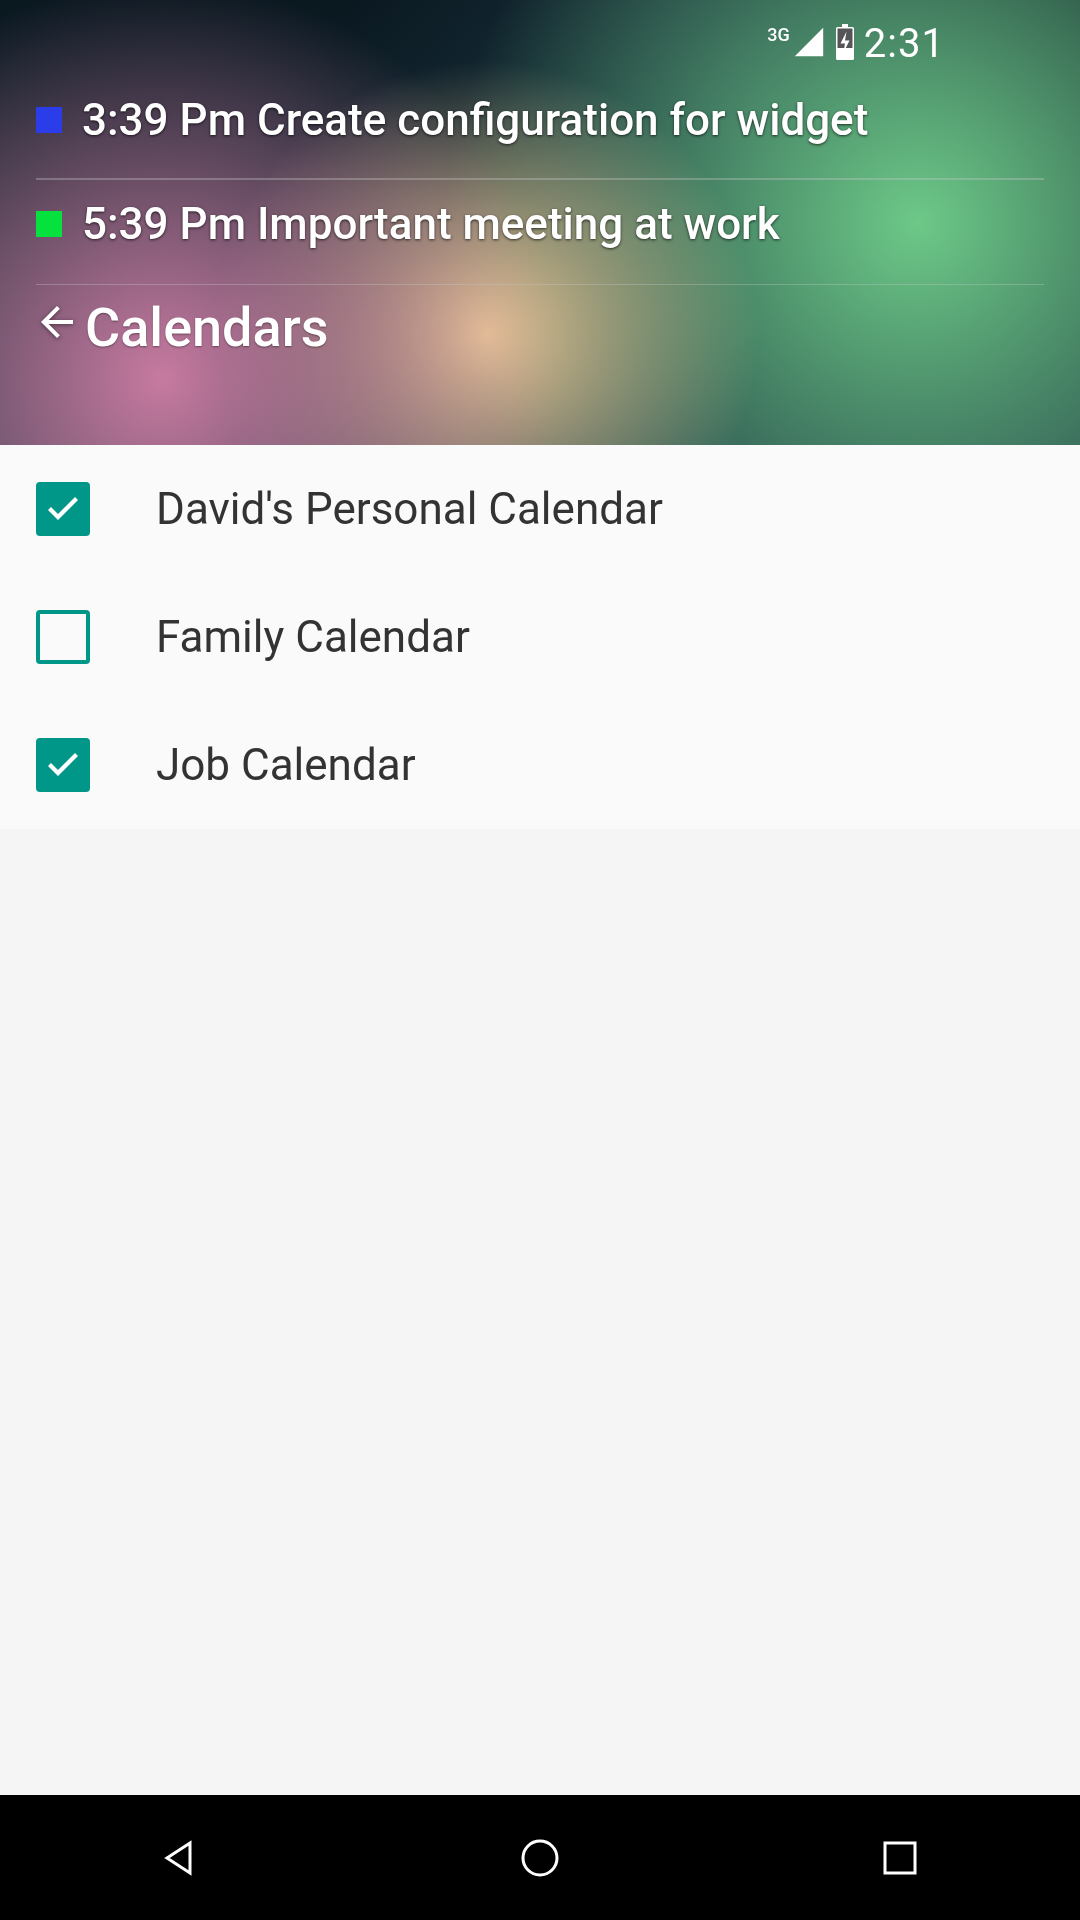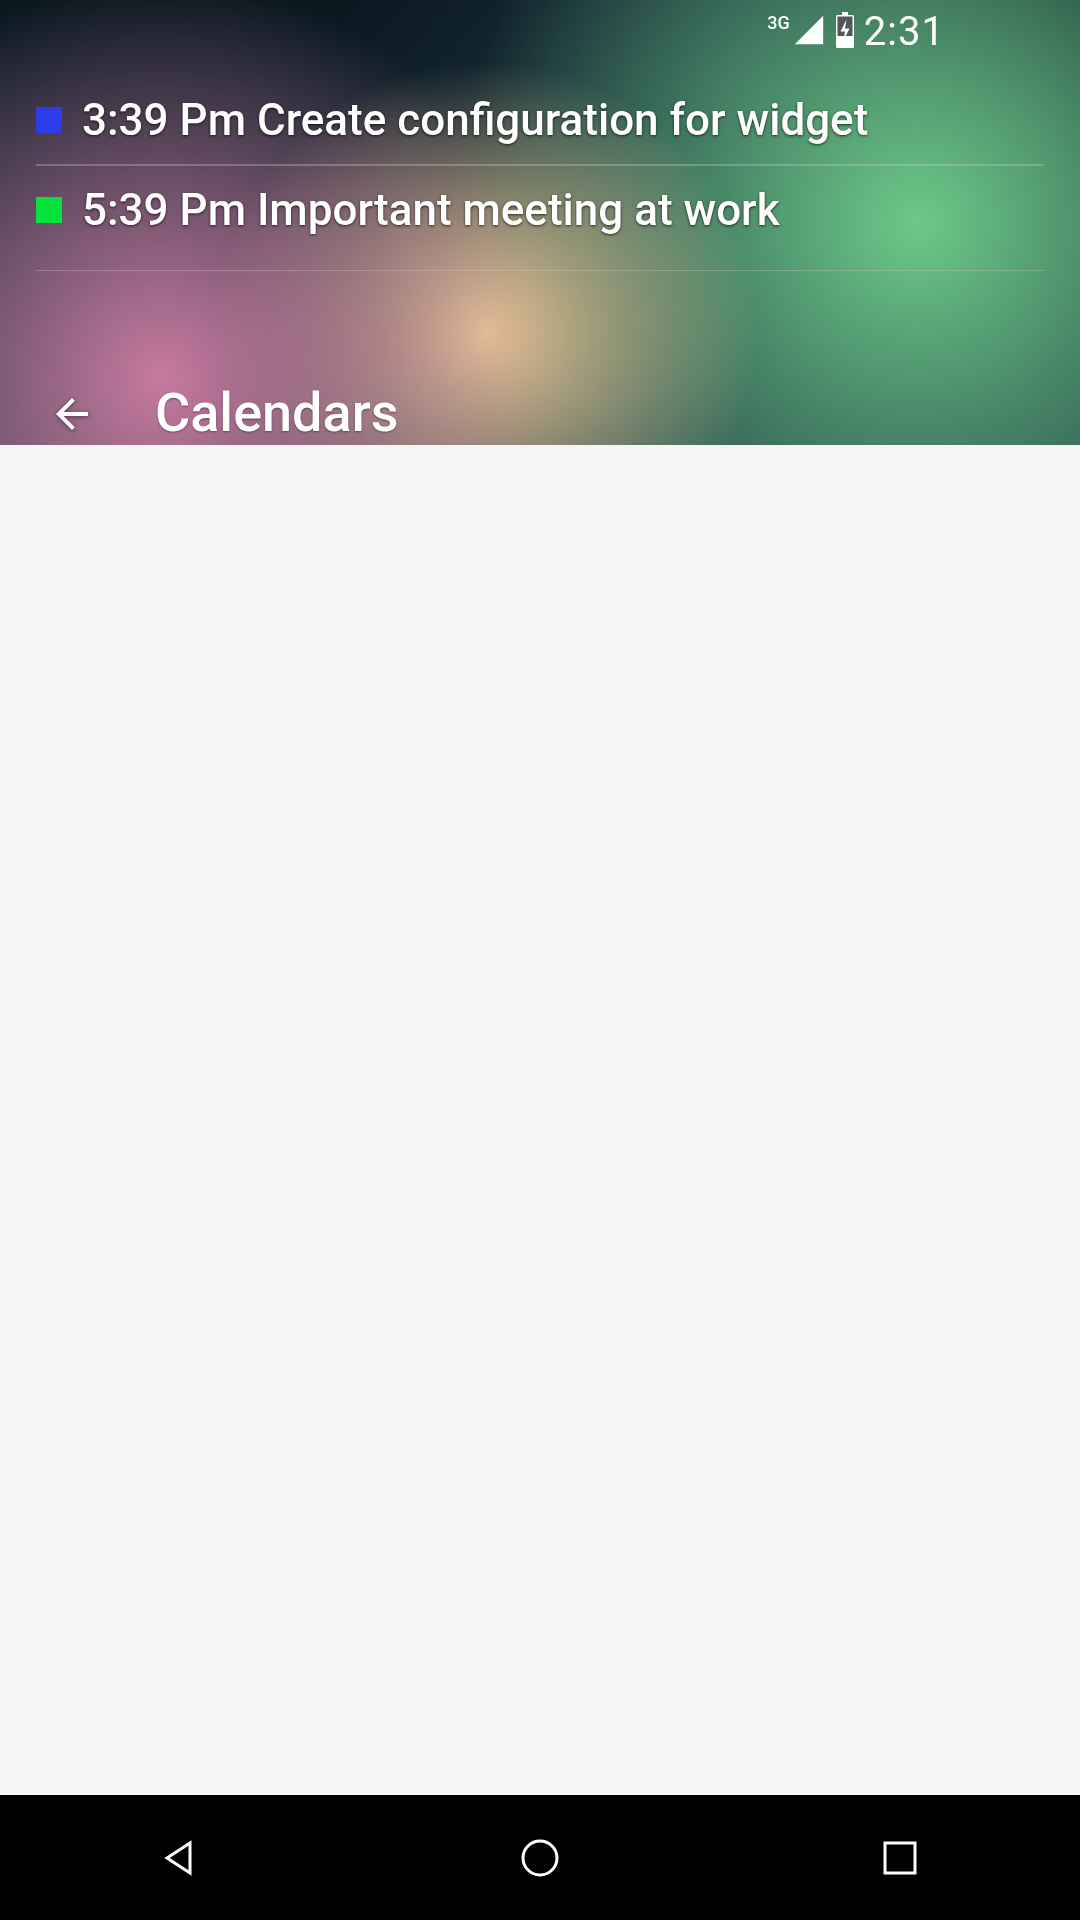--- a/index.html
+++ b/index.html
@@ -1,31 +1,31 @@
 <!DOCTYPE html>
 <html><head>
 <meta charset="utf-8">
 <style>
 *{margin:0;padding:0;box-sizing:border-box;font-family:Roboto,Arial,sans-serif}
 body{width:1080px;height:1920px;background:#000;overflow:hidden;position:relative}
 .screen{position:absolute;top:0;left:0;width:1080px;height:1813px;background:#f5f5f5;overflow:hidden}
 .wallpaper{position:absolute;top:0;left:0;width:1080px;height:445px;background:radial-gradient(circle at 15% 85%, #c77aa0 0%, transparent 40%),radial-gradient(circle at 45% 75%, #e8c896 0%, transparent 40%),radial-gradient(circle at 85% 50%, #6dc988 0%, transparent 50%),radial-gradient(circle at 70% 20%, #1a3340 0%, transparent 50%),linear-gradient(180deg,#0a1820 0%,#1a3340 100%)}
-.statusbar{position:absolute;top:0;left:0;width:960px;height:63px;display:flex;justify-content:flex-end;align-items:center;padding:0 15px;gap:8px}
+.statusbar{position:absolute;top:12px;left:0;width:960px;height:63px;display:flex;justify-content:flex-end;align-items:center;padding:0 15px;gap:8px}
 .statusbar .sig-label{color:#fff;font-size:18px;font-weight:500;margin-bottom:18px;margin-right:-6px}
 .statusbar .signal-icon svg{width:34px;height:34px;fill:#fff}
 .statusbar .batt svg{width:22px;height:36px}
 .statusbar .clock{color:#fff;font-size:40px;font-weight:400;letter-spacing:1px}
 .widget{position:absolute;top:88px;left:36px;width:1008px}
 .event{display:flex;align-items:center;gap:20px;padding:6px 0 8px 0}
 .event+.event{border-top:1px solid rgba(200,200,200,0.35);padding-top:18px}
-.event:first-child{padding-bottom:18px;border-bottom:1px solid rgba(200,200,200,0.35)}
+.event:first-child{padding-bottom:32px;border-bottom:1px solid rgba(200,200,200,0.35)}
 .event:last-child{border-bottom:1px solid rgba(200,200,200,0.35);padding-bottom:34px}
 .color-chip{width:26px;height:26px;flex-shrink:0}
 .event-text{color:#fff;font-size:44px;font-weight:500;text-shadow:0 1px 3px rgba(0,0,0,0.7)}
-.appbar{position:absolute;top:296px;left:0;width:1080px;height:148px;display:flex;align-items:flex-end;padding:0 44px;gap:55px}
+.appbar{position:absolute;top:296px;left:0;width:1080px;height:148px;display:flex;align-items:flex-start;padding:0 29px;}
 .back-btn{width:56px;height:56px;display:flex;align-items:center;justify-content:center}
 .back-btn svg{width:48px;height:48px;fill:#fff;filter:drop-shadow(0 1px 2px rgba(0,0,0,0.5))}
 .appbar-title{color:#fff;font-size:54px;font-weight:500;text-shadow:0 1px 2px rgba(0,0,0,0.4)}
 .list{position:absolute;top:445px;left:0;width:1080px;background:#fafafa}
 .list-row{display:flex;align-items:center;padding:0 36px;height:128px}
 .checkbox{width:54px;height:54px;border:4px solid #009688;border-radius:4px;display:flex;align-items:center;justify-content:center;margin-right:66px;flex-shrink:0}
 .checkbox.checked{background:#009688}
 .checkbox.checked svg{width:40px;height:40px;fill:#fff}
 .list-label{font-size:44px;color:#333}
 .navbar{position:absolute;bottom:0;left:0;width:1080px;height:125px;background:#000;display:flex;justify-content:space-around;align-items:center}
@@ -64,20 +64,42 @@
 
   <div class="appbar">
     <div class="back-btn">
       <span><svg viewBox="0 0 24 24">
             <path d="M20 11H7.83l5.59-5.59L12 4l-8 8 8 8 1.41-1.41L7.83 13H20z"></path>
           </svg></span>
     </div>
     <div class="appbar-title">Calendars</div>
   </div>
 
+  <div class="list">
+    <div class="list-row">
+      <div class="checkbox checked">
+        <span><svg viewBox="0 0 24 24">
+              <path d="M9 16.2l-4.2-4.2L3 13.8 9 19.8 21 7.8l-1.8-1.8z"></path>
+            </svg></span>
+      </div>
+      <div class="list-label">David's Personal Calendar</div>
+    </div>
+    <div class="list-row">
+      <div class="checkbox"></div>
+      <div class="list-label">Family Calendar</div>
+    </div>
+    <div class="list-row">
+      <div class="checkbox checked">
+        <span><svg viewBox="0 0 24 24">
+              <path d="M9 16.2l-4.2-4.2L3 13.8 9 19.8 21 7.8l-1.8-1.8z"></path>
+            </svg></span>
+      </div>
+      <div class="list-label">Job Calendar</div>
+    </div>
+  </div>
 </div>
 
 <div class="navbar">
   <div class="navbtn">
     <svg width="50" height="50" viewBox="0 0 50 50">
         <path d="M35 10 L12 25 L35 40 Z"></path>
       </svg>
   </div>
   <div class="navbtn">
     <svg width="50" height="50" viewBox="0 0 50 50">

